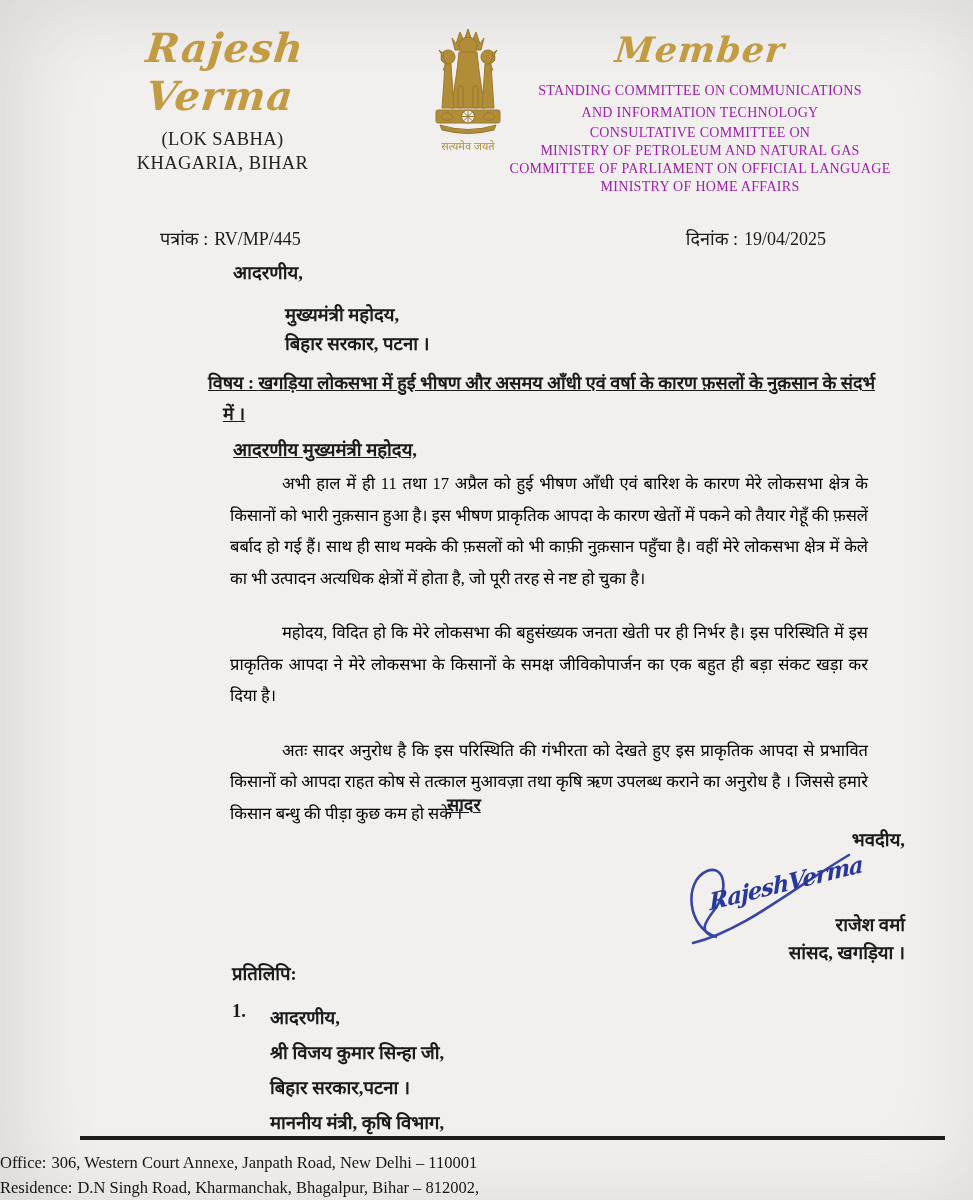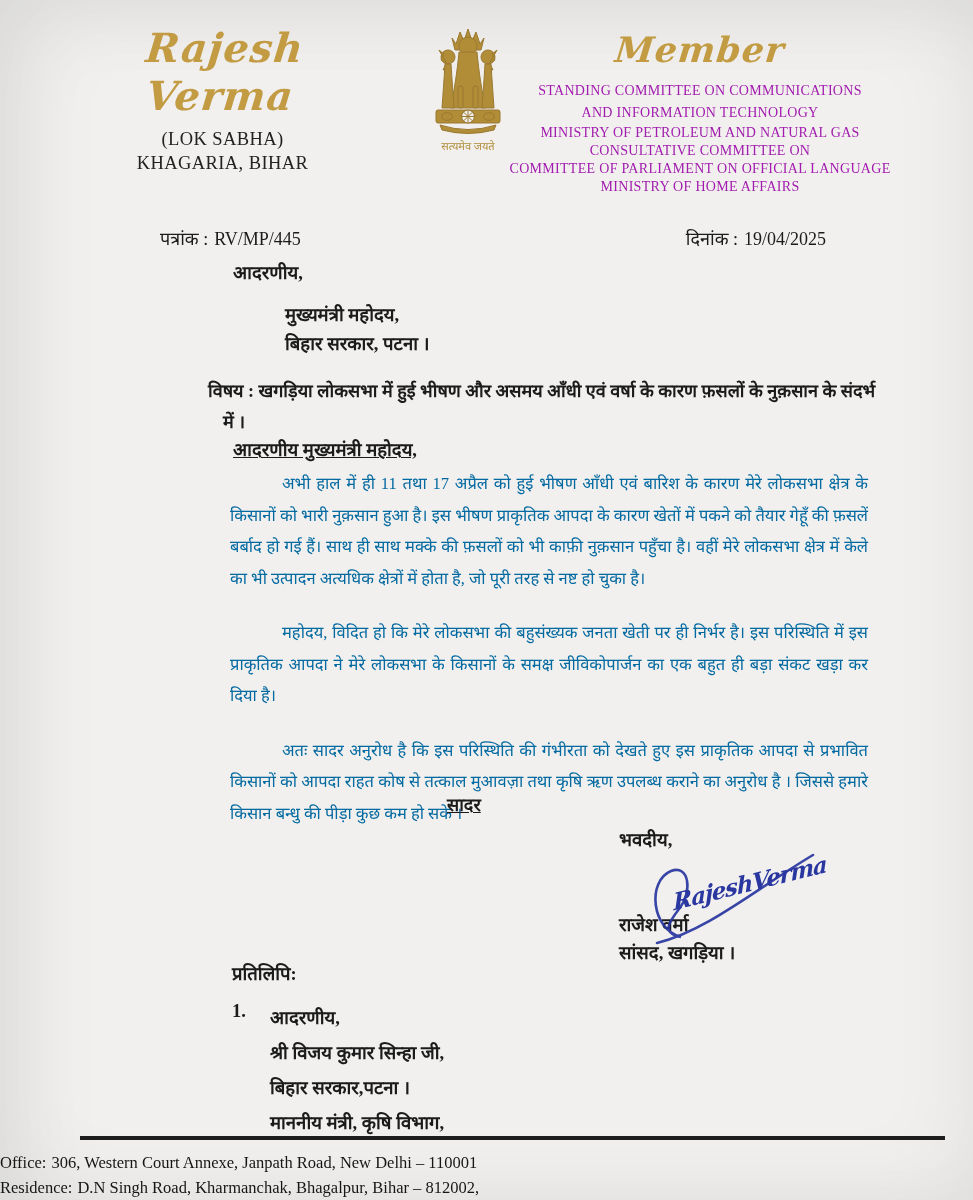--- a/index.html
+++ b/index.html
@@ -30,27 +30,27 @@
   }
   .hdr-right .caps{font-size:14px;color:#a21caf;letter-spacing:.3px;}
   .hdr-right .caps.wide{line-height:22px;}
   .hdr-right .caps.tight{line-height:18px;}
   
   .meta-row{position:absolute;left:160px;top:226px;width:672px;display:flex;justify-content:space-between;font-size:18px;}
   .meta-row .pair span{margin-right:6px;}
   
   .recipient{position:absolute;left:233px;top:260px;font-size:18.5px;font-weight:bold;line-height:26px;}
   .recipient .inner{margin-left:52px;margin-top:15px;line-height:28.5px;}
-  .subject{position:absolute;left:208px;top:376px;width:660px;font-size:18px;font-weight:bold;line-height:30.5px;padding-left:15px;text-indent:-15px;}
+  .subject{position:absolute;left:208px;top:368px;width:660px;font-size:18px;font-weight:bold;line-height:30.5px;padding-left:15px;text-indent:-15px;text-decoration:underline;}
   .greeting{position:absolute;left:233px;top:436px;font-size:18.5px;font-weight:bold;text-decoration:underline;}
-  .body-text{position:absolute;left:230px;top:468px;width:638px;font-size:16.5px;line-height:31.5px;text-align:justify;color:#0369a1;}
+  .body-text{position:absolute;left:230px;top:468px;width:638px;font-size:16.5px;line-height:31.5px;text-align:justify;color:#000000;}
   .body-text p{margin:0 0 23px 0;text-indent:52px;}
   .regards{position:absolute;left:447px;top:792px;font-size:18px;font-weight:bold;text-decoration:underline;}
   
-  .closing{position:absolute;left:619px;top:826px;width:250px;text-align:left;font-size:18.5px;font-weight:bold;}
+  .closing{position:absolute;left:655px;top:826px;width:250px;text-align:right;font-size:18.5px;font-weight:bold;}
   .sig-wrap{position:relative;height:56px;}
   .sig-wrap svg{position:absolute;left:22px;top:-4px;overflow:visible;}
   .sig-text{
     position:absolute;left:52px;top:18px;
     font-family:"DejaVu Serif",serif;font-style:italic;
     font-size:23px;color:#2a37a0;white-space:nowrap;
     transform:rotate(-14deg) skewX(-12deg);
     letter-spacing:-1px;
   }
   .sender-name{margin-top:4px;}
@@ -115,22 +115,22 @@
       <ellipse cx="29" cy="92.5" rx="5.5" ry="3.8" fill="#b18d38" stroke="#9a7930" stroke-width="1"></ellipse>
       <ellipse cx="71" cy="92.5" rx="5.5" ry="3.8" fill="#b18d38" stroke="#9a7930" stroke-width="1"></ellipse>
       <text x="50" y="126" text-anchor="middle" font-size="11" fill="#b18d38">सत्यमेव जयते</text>
     </svg>
   </div>
 
   <div class="hdr-right">
     <div class="script-member">Member</div>
     <div class="caps wide">STANDING COMMITTEE ON COMMUNICATIONS</div>
     <div class="caps wide">AND INFORMATION TECHNOLOGY</div>
+    <div class="caps tight">CONSULTATIVE COMMITTEE ON</div>
     <div class="caps tight">MINISTRY OF PETROLEUM AND NATURAL GAS</div>
-    <div class="caps tight">CONSULTATIVE COMMITTEE ON</div>
     <div class="caps tight">COMMITTEE OF PARLIAMENT ON OFFICIAL LANGUAGE</div>
     <div class="caps tight">MINISTRY OF HOME AFFAIRS</div>
   </div>
 
   <div class="meta-row">
     <div class="pair">
       <span>पत्रांक :</span><span>RV/MP/445</span>
     </div>
     <div class="pair">
       <span>दिनांक :</span><span>19/04/2025</span>

